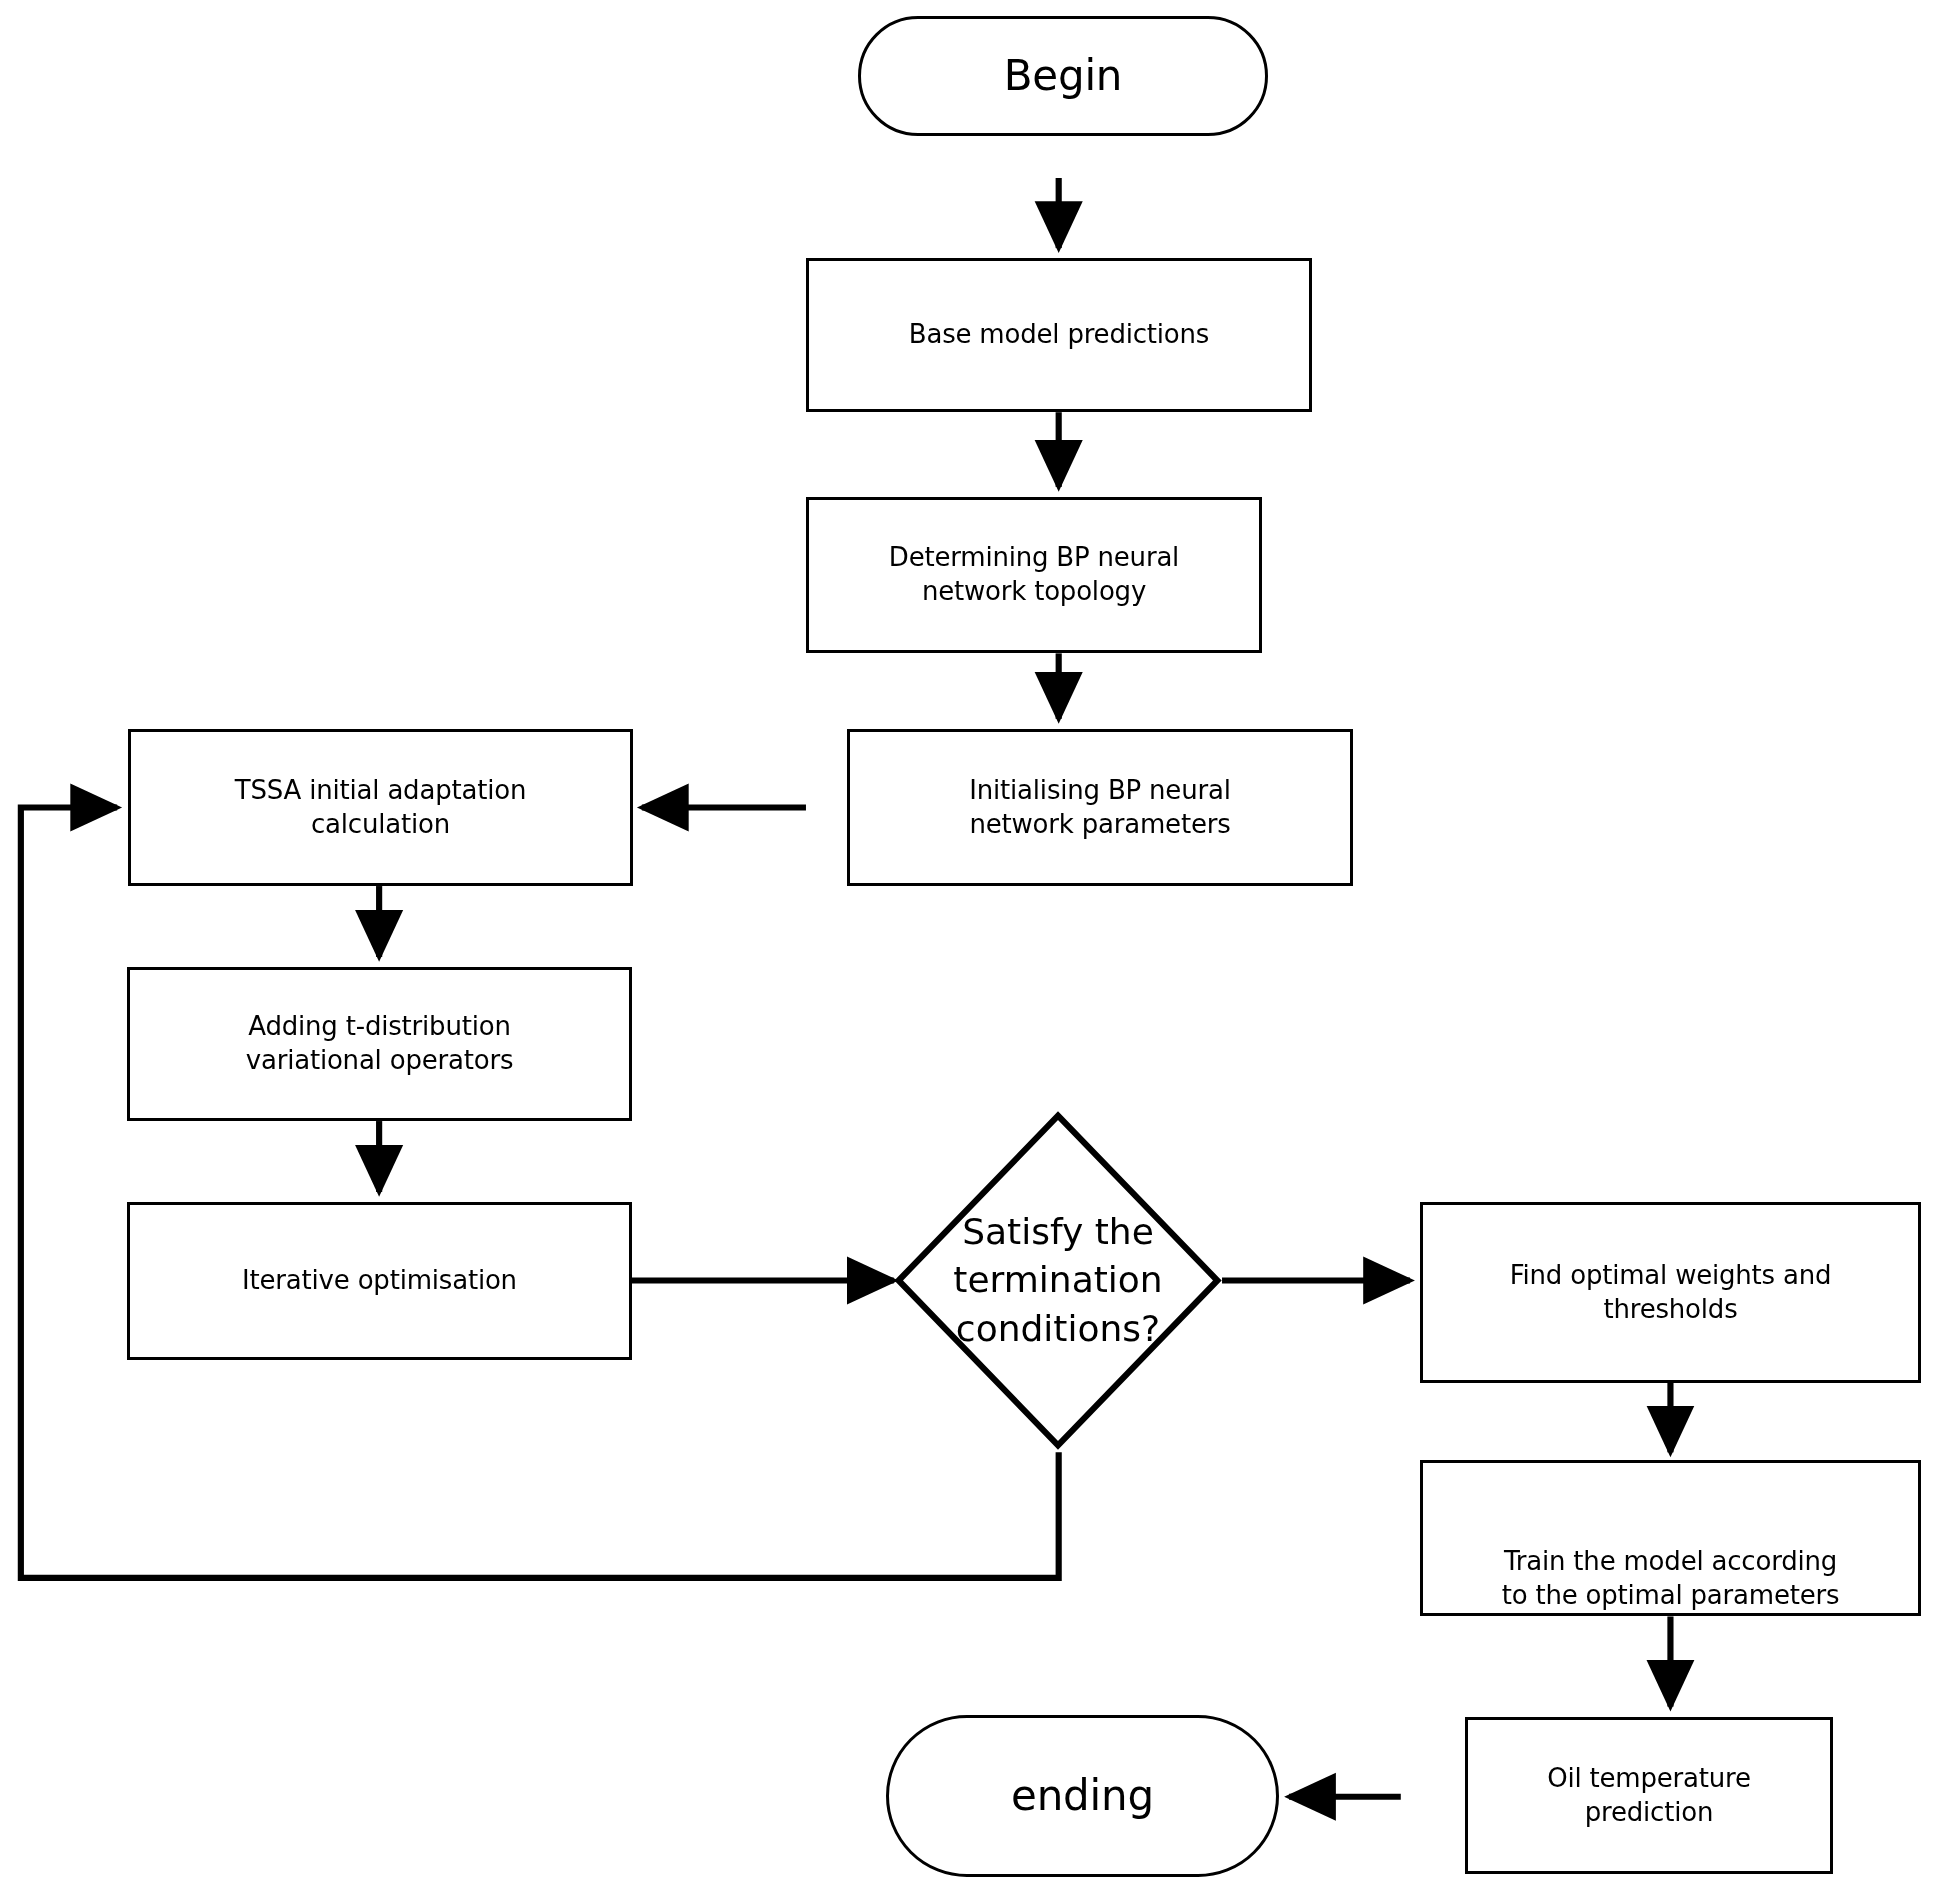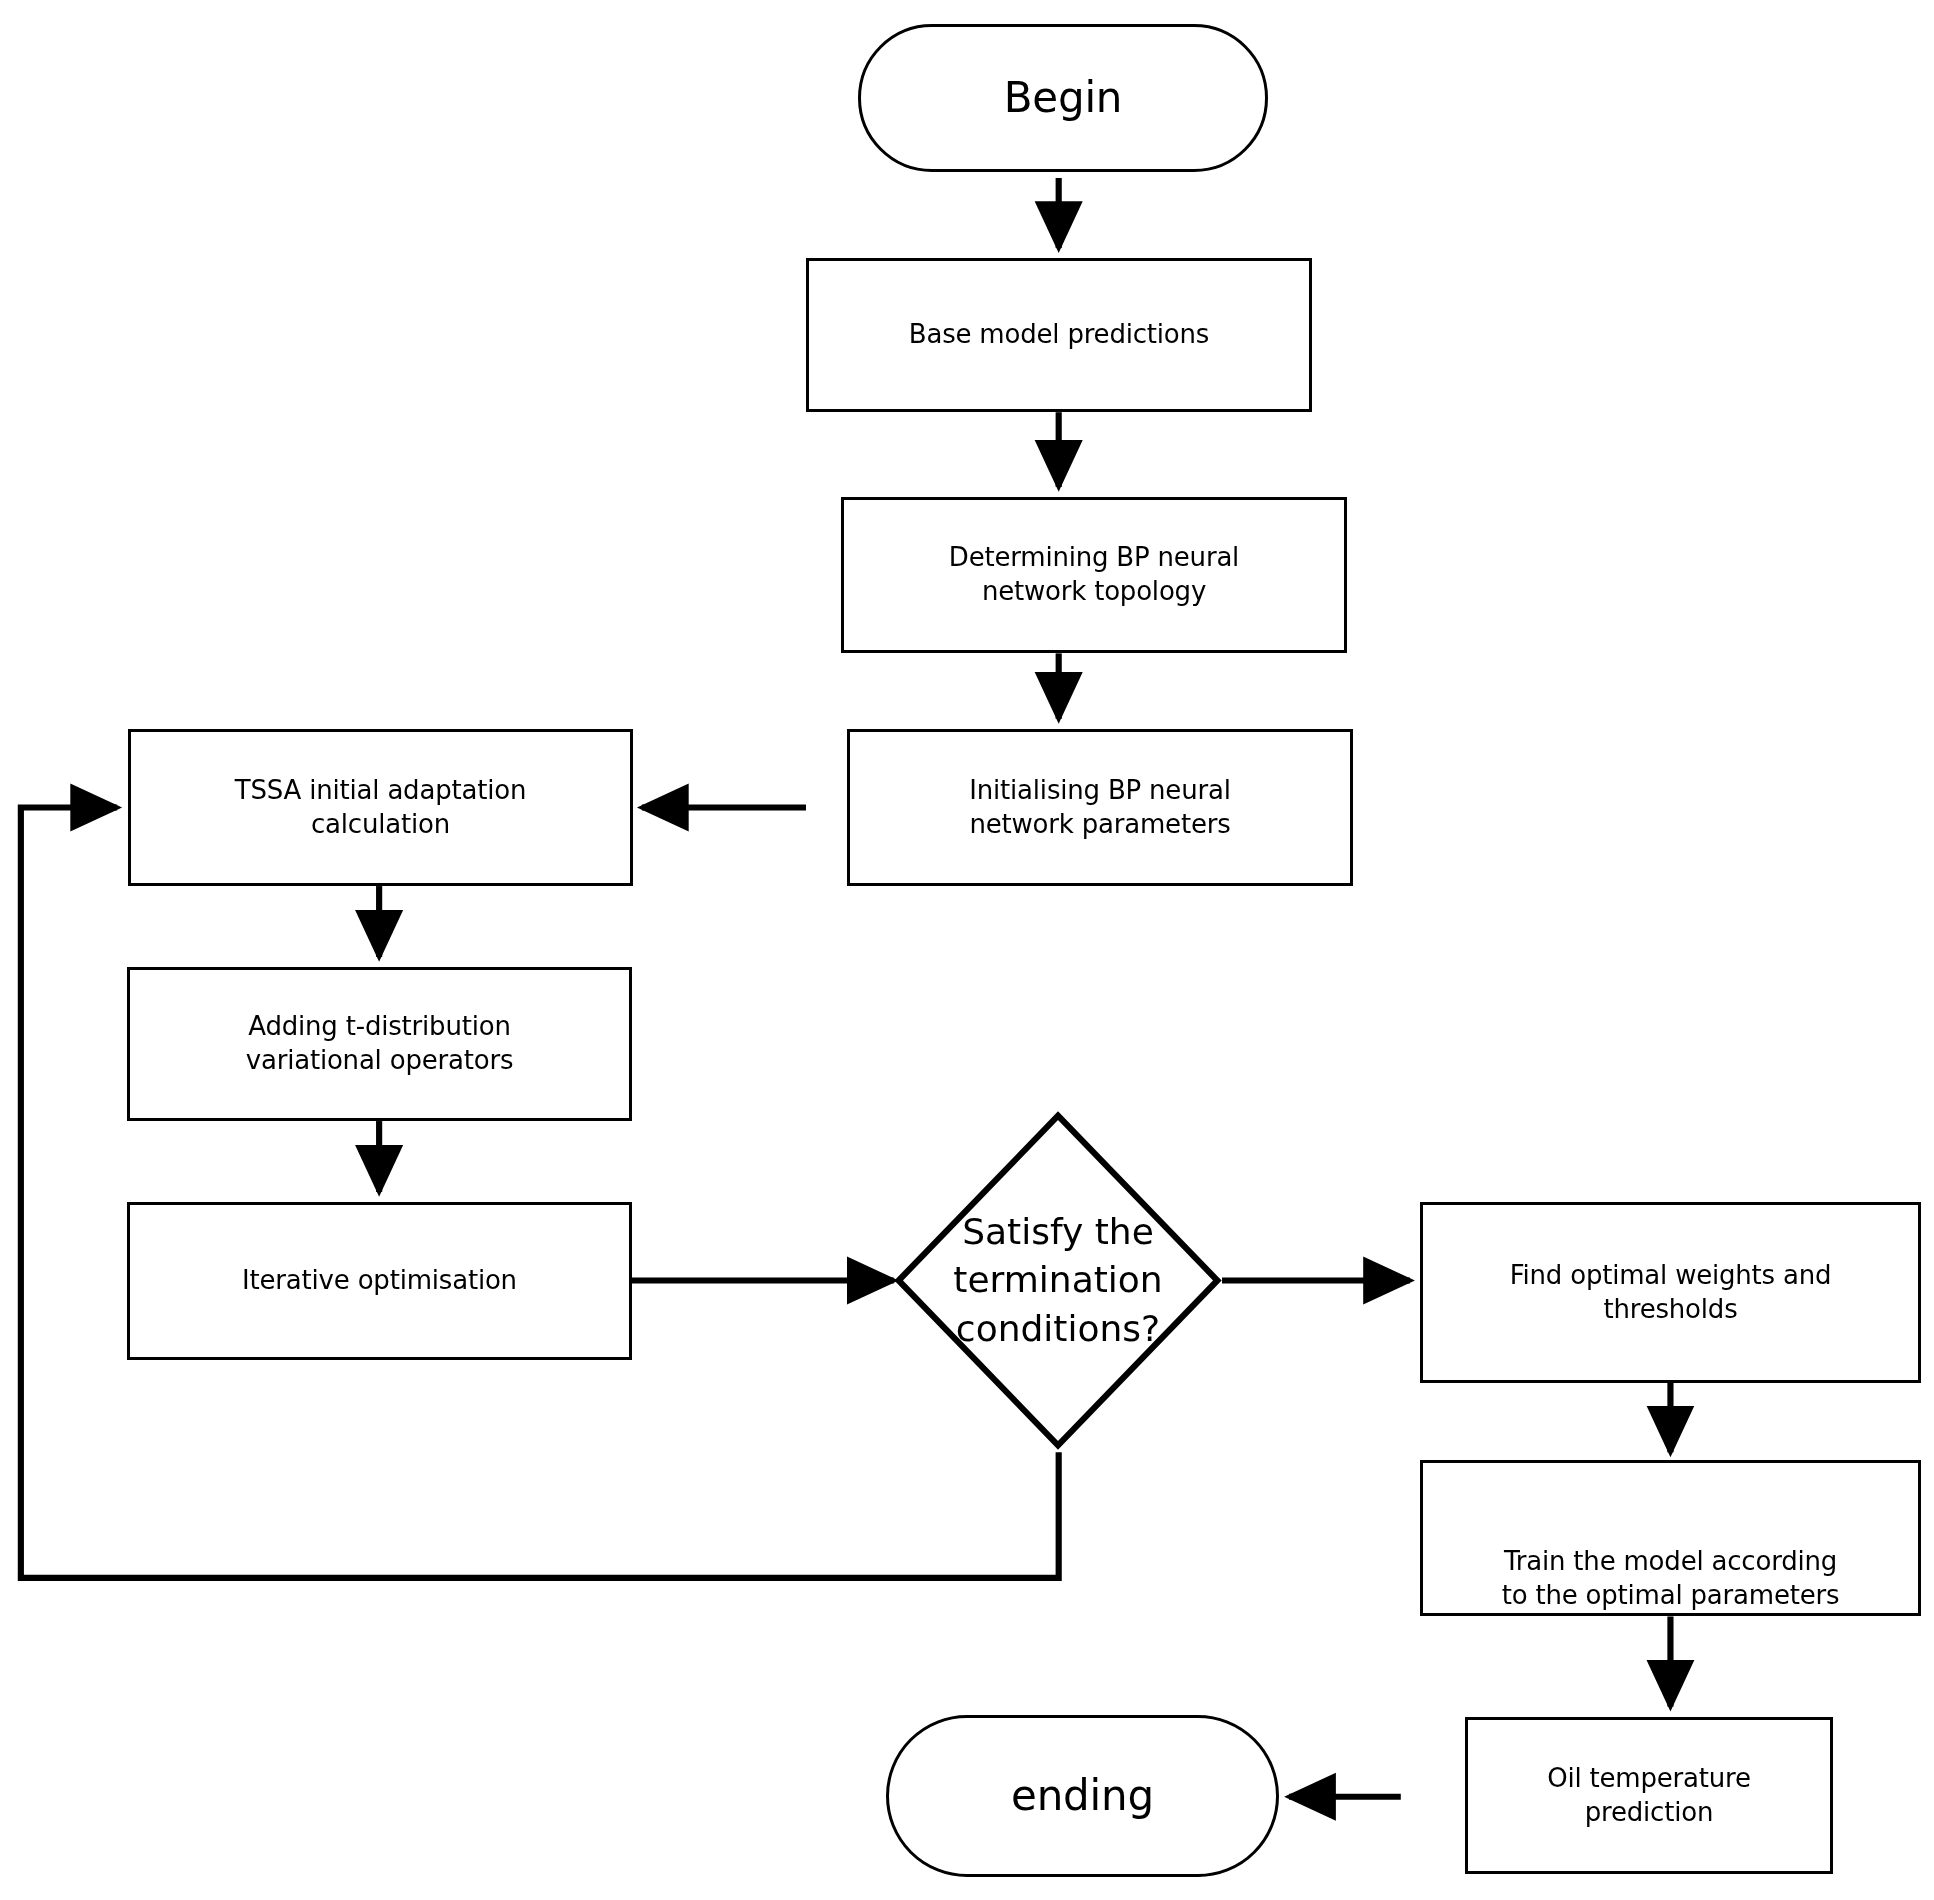--- a/index.html
+++ b/index.html
@@ -107,29 +107,29 @@
       <path d="M2168,1795 L2168,1885"></path>
 
       <path d="M2168,2098 L2168,2215"></path>
 
       <path d="M1818,2332 L1673,2332"></path>
 
       <path d="M1374,1885 L1374,2048 L27,2048 L27,1048 L152,1048"></path>
     </g>
   </svg>
 
-  <div class="node terminal" style="left:858px; top:24px; width:410px; height:148px;">
+  <div class="node terminal" style="left:858px; top:16px; width:410px; height:120px;">
     <span class="lbl">Begin</span>
   </div>
 
   <div class="node" style="left:806px; top:258px; width:506px; height:154px;">
     <span class="lbl">Base model predictions</span>
   </div>
 
-  <div class="node" style="left:841px; top:497px; width:506px; height:156px;text-align:center;">
+  <div class="node" style="left:806px; top:497px; width:456px; height:156px;text-align:center;">
     <span class="lbl">Determining BP neural
 network topology</span>
   </div>
 
   <div class="node" style="left:847px; top:729px; width:506px; height:157px;justify-content:flex-end;">
     <span class="lbl">Initialising BP neural
 network parameters</span>
   </div>
 
   <div class="node" style="left:128px; top:729px; width:505px; height:157px;">

